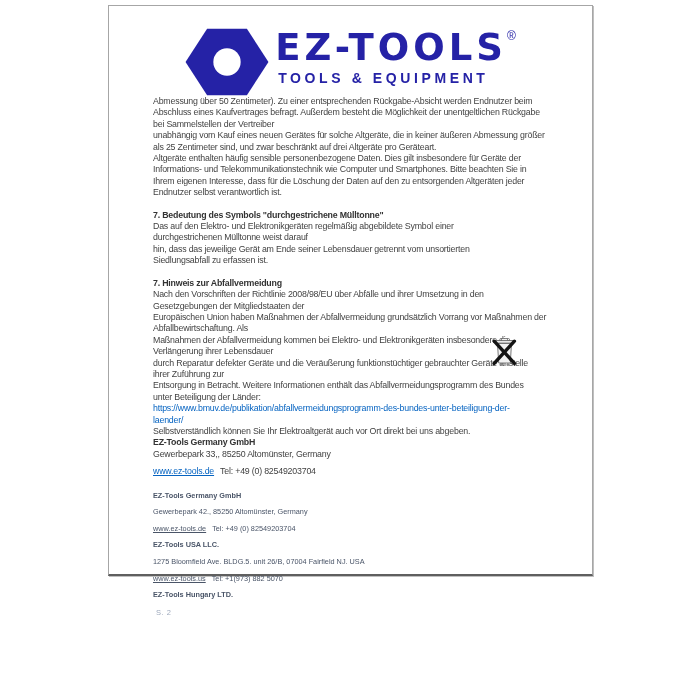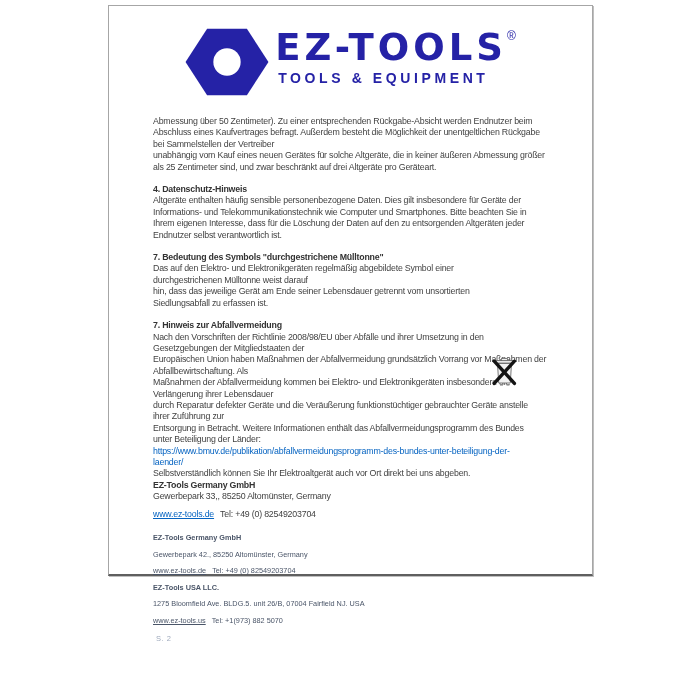--- a/index.html
+++ b/index.html
@@ -29,21 +29,21 @@
     margin-top: 2px; padding-left: 3px;
   }
 
   
   .content { position: relative; padding: 0 20px 0 44px; }
   .body, .heading {
     white-space: pre; font-size: 8.8px; line-height: 11.4px; letter-spacing: -0.2px;
     color: var(--c-body, #424242);
   }
   .body { margin-top: 0; }
-  .intro { margin-top: 20px; }
+  .intro { margin-top: 0; }
   .heading { font-weight: bold; color: #333333; margin-top: 11px; }
   .bold { font-weight: bold; color: #333333; }
   a.link { color: var(--c-link, #0563C1); text-decoration: none; cursor: pointer; }
   a.ulink { color: var(--c-link, #0563C1); text-decoration: underline; cursor: pointer; }
 
   .weee-icon { position: absolute; left: 382px; top: 240px; width: 27px; height: 32px; }
 
   
   .c1-address { }
   .c1-web { margin-top: 6px; }
@@ -83,21 +83,20 @@
   </div>
 
   <div class="content">
 
     <p class="body intro">Abmessung über 50 Zentimeter). Zu einer entsprechenden Rückgabe-Absicht werden Endnutzer beim
 Abschluss eines Kaufvertrages befragt. Außerdem besteht die Möglichkeit der unentgeltlichen Rückgabe
 bei Sammelstellen der Vertreiber
 unabhängig vom Kauf eines neuen Gerätes für solche Altgeräte, die in keiner äußeren Abmessung größer
 als 25 Zentimeter sind, und zwar beschränkt auf drei Altgeräte pro Geräteart.</p>
 
-    <p class="heading">4. Datenschutz-Hinweis</p>
     <p class="body">Altgeräte enthalten häufig sensible personenbezogene Daten. Dies gilt insbesondere für Geräte der
 Informations- und Telekommunikationstechnik wie Computer und Smartphones. Bitte beachten Sie in
 Ihrem eigenen Interesse, dass für die Löschung der Daten auf den zu entsorgenden Altgeräten jeder
 Endnutzer selbst verantwortlich ist.</p>
 
     <p class="heading">7. Bedeutung des Symbols "durchgestrichene Mülltonne"</p>
     <p class="body">Das auf den Elektro- und Elektronikgeräten regelmäßig abgebildete Symbol einer
 durchgestrichenen Mülltonne weist darauf
 hin, dass das jeweilige Gerät am Ende seiner Lebensdauer getrennt vom unsortierten
 Siedlungsabfall zu erfassen ist.</p>
@@ -134,19 +133,20 @@
     <div class="contact-small">
 
       <p class="cs-name">EZ-Tools Germany GmbH</p>
       <p>Gewerbepark 42., 85250 Altomünster, Germany</p>
       <p><a>www.ez-tools.de</a><span class="tel-text">Tel: +49 (0) 82549203704</span></p>
 
       <p class="cs-name">EZ-Tools USA LLC.</p>
       <p>1275 Bloomfield Ave. BLDG.5. unit 26/B, 07004 Fairfield NJ. USA</p>
       <p><a>www.ez-tools.us</a><span class="tel-text">Tel: +1(973) 882 5070</span></p>
 
+      <p class="cs-name">EZ-Tools Hungary LTD.</p>
 
     </div>
 
     <p class="pagenum">S. 2</p>
 
   </div>
 </div>
 
 </body></html>

